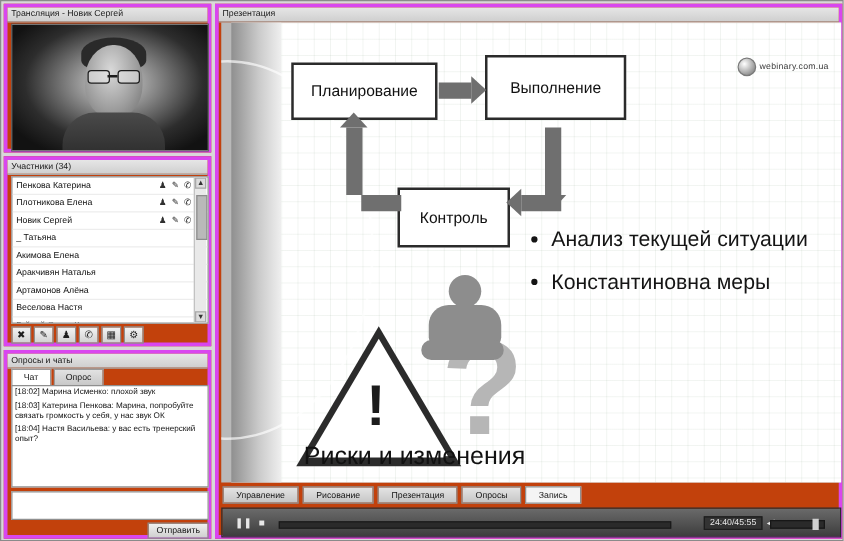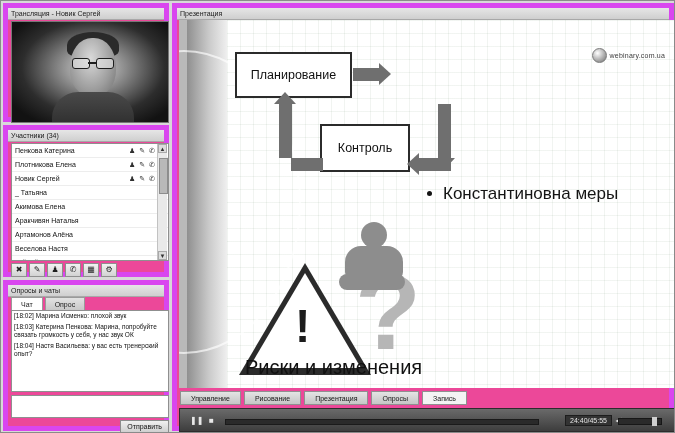--- a/index.html
+++ b/index.html
@@ -16,22 +16,22 @@
     height: 433px;
     background: #d8d8d8;
     border: 1px solid #8a8a8a;
     box-sizing: border-box;
     overflow: hidden;
   }
 
   
   .panel {
     position: absolute;
-    background: #ec4899;
-    border: 5px solid #d946ef;
+    background: #c2410c;
+    border: 3px solid #d946ef;
     box-sizing: border-box;
   }
   .panel-title {
     font-size: 7px;
     color: #202020;
     padding: 1px 3px 0 3px;
     height: 10px;
     line-height: 10px;
     background: linear-gradient(#e6e6e6, #cfcfcf);
     border-bottom: 1px solid #a8a8a8;
@@ -269,21 +269,21 @@
     box-sizing: border-box;
     display: flex;
     align-items: center;
     justify-content: center;
     font-size: 12.5px;
     color: #111;
     text-align: center;
   }
   #box-plan { left: 48px; top: 32px; width: 117px; height: 46px; }
   #box-exec { left: 203px; top: 26px; width: 113px; height: 52px; }
-  #box-ctrl { left: 133px; top: 104px; width: 90px; height: 48px; }
+  #box-ctrl { left: 133px; top: 132px; width: 90px; height: 48px; }
 
   .arrow-shape { position: absolute; background: #6f6f6f; }
   .ar1 { left: 166px; top: 48px; width: 26px; height: 13px; }
   .ar1:after {
     content: "";
     position: absolute; right: -12px; top: -5px;
     border-left: 12px solid #6f6f6f;
     border-top: 11px solid transparent;
     border-bottom: 11px solid transparent;
   }
@@ -559,28 +559,30 @@
         <div class="slide-leftband">
           <div class="slide-arc"></div>
         </div>
 
         <div class="logo">
           <div class="logo-mark"></div>
           <div class="logo-text">webinary.com.ua</div>
         </div>
 
         <div class="dbox" id="box-plan">Планирование</div>
+        <div class="dbox" id="box-exec">Выполнение</div>
         <div class="dbox" id="box-ctrl">Контроль</div>
         <div class="arrow-shape ar1"></div>
         <div class="arrow-shape ar2"></div>
         <div class="arrow-shape ar3"></div>
         <div class="arrow-shape ar4"></div>
         <div class="arrow-shape ar5"></div>
 
         <div class="bullets">
+          <div class="bullet">Анализ текущей ситуации</div>
           <div class="bullet">Константиновна меры</div>
         </div>
 
         <div class="warn"></div>
         <div class="warn-in"></div>
         <div class="warn-bang">!</div>
         <div class="qmark">?</div>
         <div class="fig-head"></div>
         <div class="fig-body"></div>
         <div class="fig-leg"></div>

